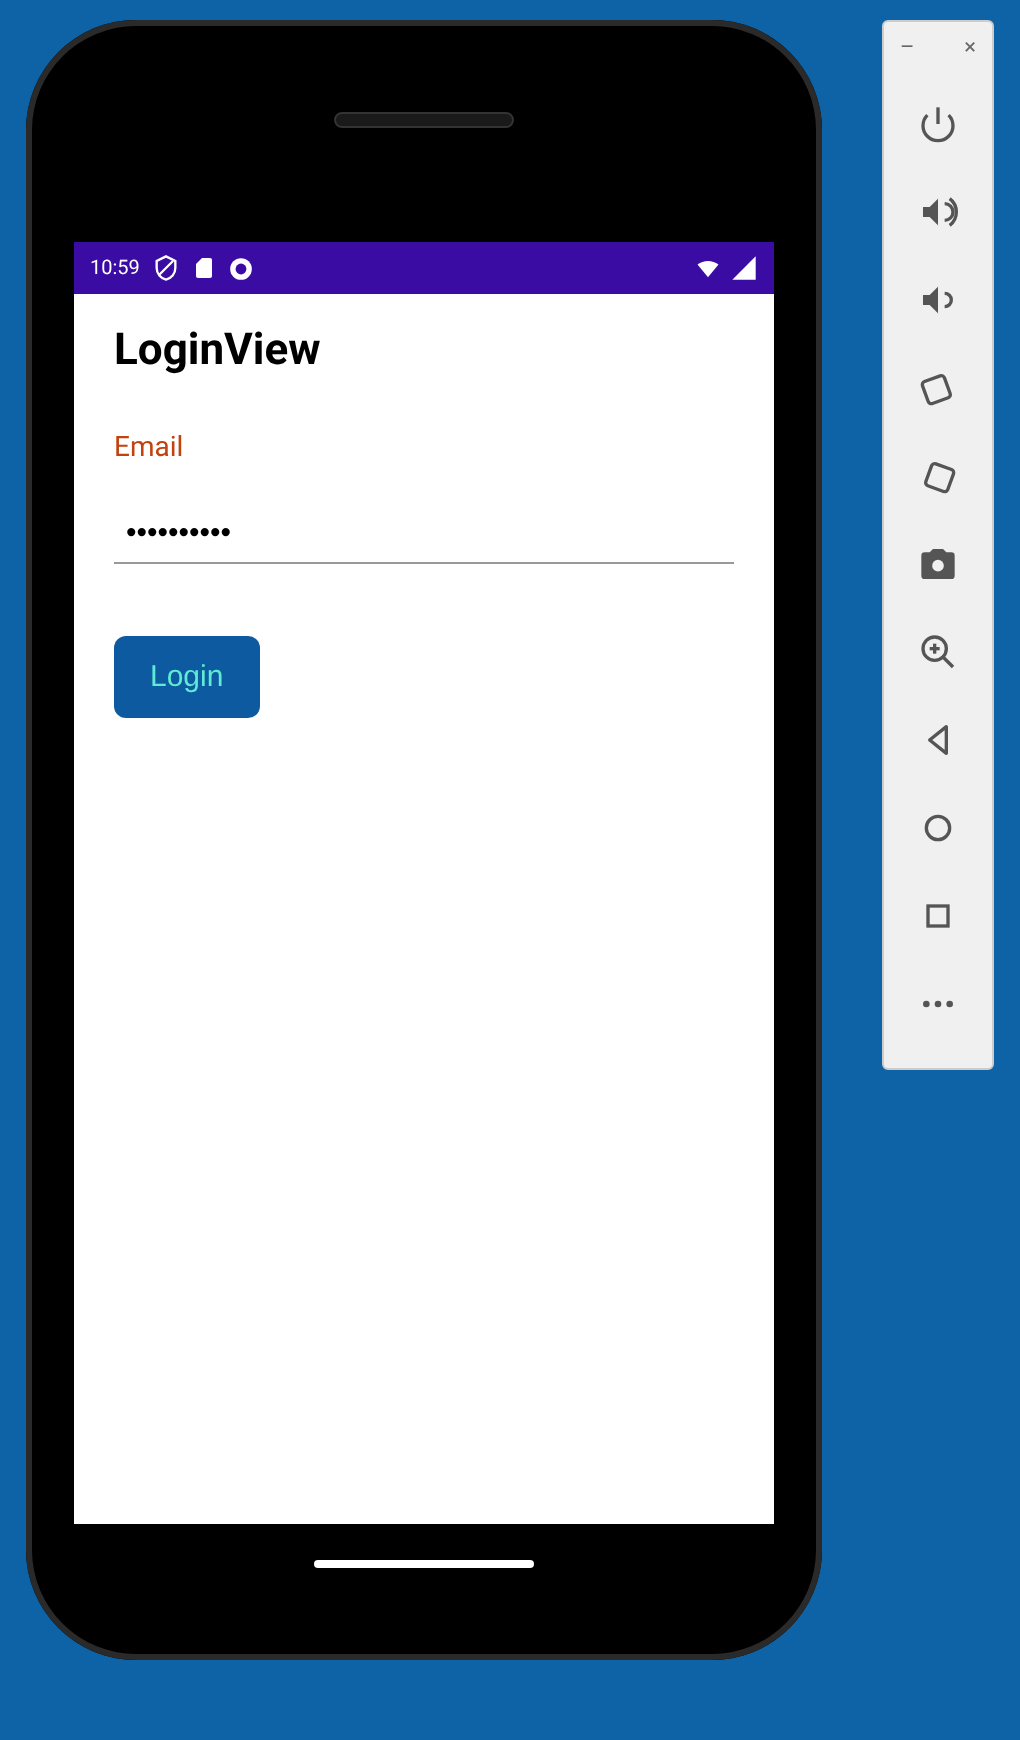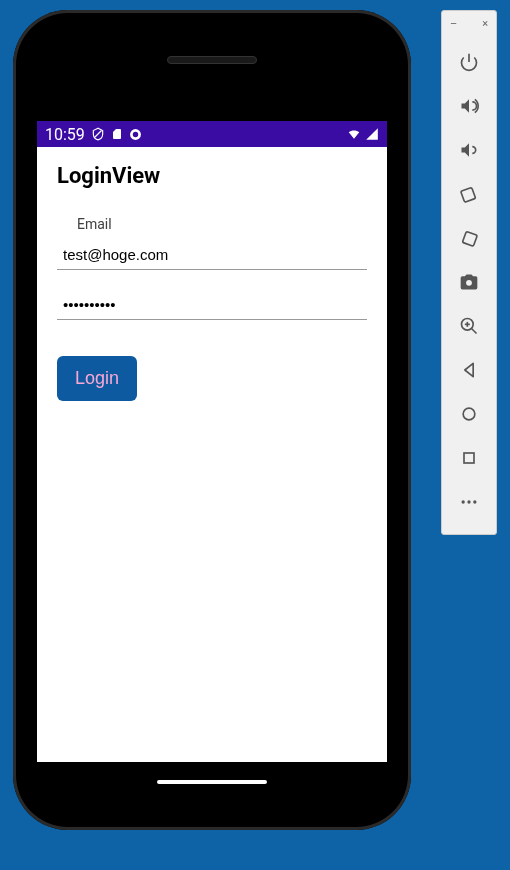--- a/index.html
+++ b/index.html
@@ -56,21 +56,21 @@
       overflow: hidden;
     }
     
     .status-bar {
       height: 26px;
       background: #3a0ca3;
       color: #fff;
       display: flex;
       align-items: center;
       padding: 0 8px;
-      font-size: 16px;
+      font-size: 10px;
     }
     .status-left {
       display: flex;
       align-items: center;
       gap: 6px;
     }
     .status-right {
       margin-left: auto;
       display: flex;
       align-items: center;
@@ -88,41 +88,40 @@
       font-size: 22px;
       font-weight: 700;
       color: #000;
       margin-bottom: 28px;
     }
     .form-group {
       margin-bottom: 22px;
     }
     .form-label {
       font-size: 14px;
-      color: #404040;
+      color: #c2410c;
       display: block;
       margin-bottom: 10px;
-      margin-left: 20px;
     }
     .form-input {
       width: 100%;
       border: none;
       border-bottom: 1px solid #999;
       padding: 4px 6px 6px 6px;
       font-size: 15px;
       outline: none;
       background: transparent;
     }
     .login-btn {
       background: #0d5aa0;
-      color: #f9a8d4;
+      color: #5eead4;
       border: none;
       border-radius: 6px;
       padding: 12px 18px;
-      font-size: 18px;
+      font-size: 15px;
       cursor: pointer;
       margin-top: 14px;
     }
     
     .nav-bar {
       position: absolute;
       bottom: 40px;
       left: 50%;
       transform: translateX(-50%);
       width: 110px;
@@ -206,21 +205,20 @@
               </svg>
           </span>
         </div>
       </div>
 
       <div class="app-content">
         <h1 class="page-title">LoginView</h1>
 
         <div class="form-group">
           <label class="form-label">Email</label>
-          <input class="form-input" type="text" value="test@hoge.com" style="">
         </div>
 
         <div class="form-group">
           <input class="form-input" type="text" value="••••••••••" style="">
         </div>
 
         <button class="login-btn">Login</button>
       </div>
     </div>
 

